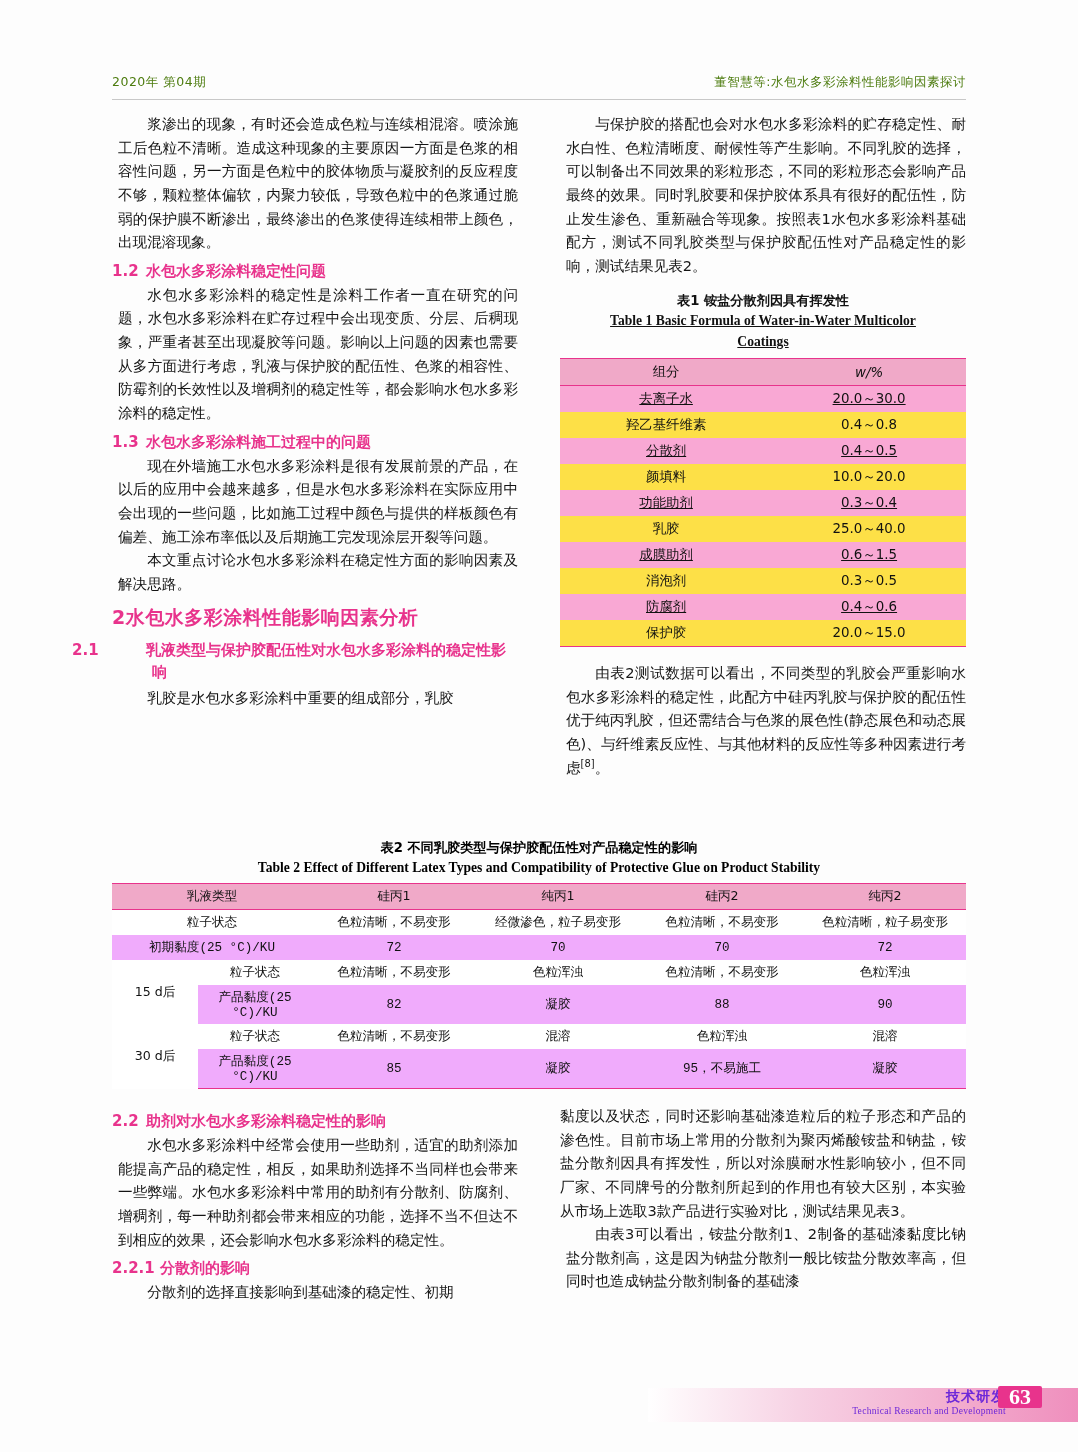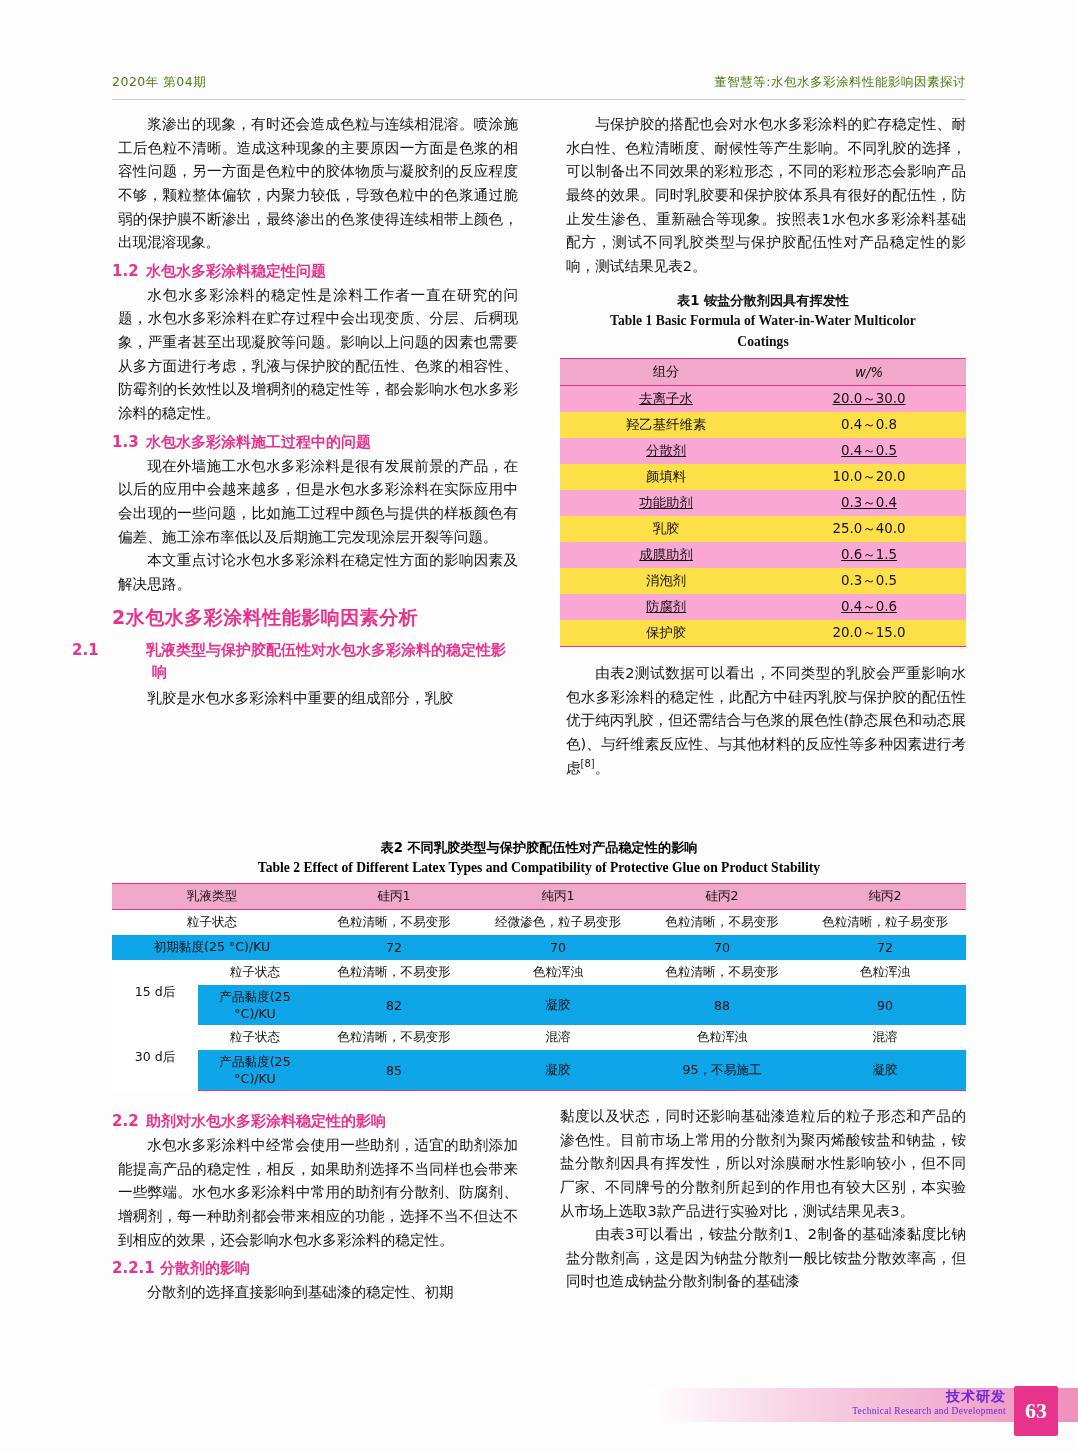--- a/index.html
+++ b/index.html
@@ -79,21 +79,21 @@
 
   
   .tbl-caption {
     text-align: center;
     font-size: 13.2px;
     line-height: 1.5;
     color: #111;
     margin: 14px 0 6px 0;
   }
   .tbl-caption .cn { font-weight: bold; }
-  .tbl-caption .en { font-weight: bold; font-family: "Liberation Serif", serif; font-size: 13.6px; }
+  .tbl-caption .en { font-weight: bold; font-family: "Liberation Serif", serif; font-size: 13.6px; text-decoration: underline; }
 
   table.t1 {
     border-collapse: collapse;
     width: 100%;
     font-size: 13.4px;
   }
   table.t1 th, table.t1 td {
     text-align: center;
     padding: 4px 2px;
     color: #111;
@@ -136,21 +136,21 @@
     color: #111;
     border: none;
   }
   table.t2 thead th {
     background: #f0a9c8;
     font-weight: normal;
     border-top: 1.4px solid #e8338c;
     border-bottom: 1px solid #e8338c;
   }
   table.t2 tr.odd td { background: #ffffff; }
-  table.t2 tr.even td { background: #0ea5e9; }
+  table.t2 tr.even td { background: #f0abfc; font-family: Liberation Mono, monospace; }
   table.t2 tr.last td { border-bottom: 1.4px solid #e8338c; }
   table.t2 td.lbl { text-align: center; }
   table.t2 td.grp { background: #f6cade; }
   table.t2 td.grp-w { background: #ffffff; }
 
   
   .lower {
     position: absolute;
     top: 1104px;
     left: 112px;
@@ -178,24 +178,24 @@
     position: absolute;
     right: 72px;
     top: 8px;
     text-align: right;
     color: #6d28d9;
   }
   .footer .ftxt .cn { font-size: 14px; font-weight: bold; letter-spacing: 1px; }
   .footer .ftxt .en { font-size: 9.5px; font-family: "Liberation Serif", serif; letter-spacing: 0.3px; }
   .footer .pnum {
     position: absolute;
-    right: 20px;
+    right: 36px;
     top: 6px;
     width: 44px;
-    height: 50px;
+    height: 22px;
     background: #e8338c;
     color: #fff;
     font-size: 22px;
     font-weight: bold;
     font-family: "Liberation Serif", serif;
     display: flex;
     align-items: center;
     justify-content: center;
     border-radius: 2px;
   }

